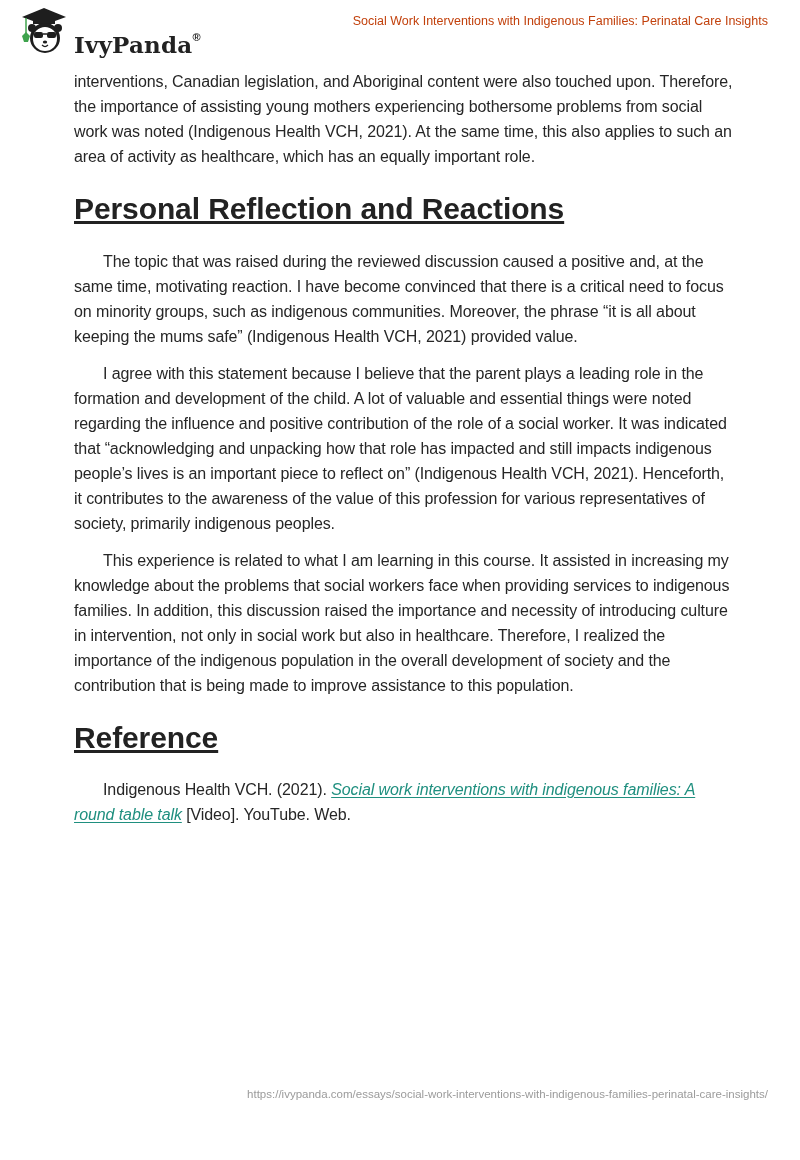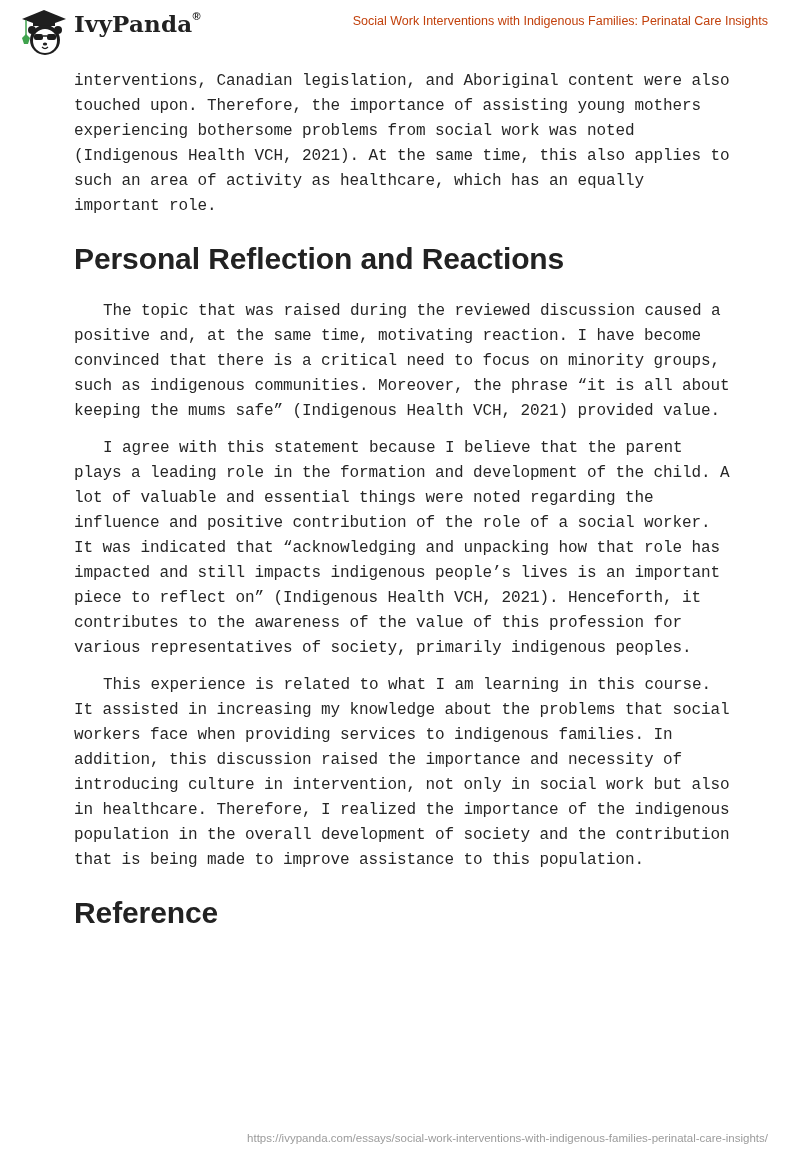--- a/index.html
+++ b/index.html
@@ -18,21 +18,21 @@
       position: absolute;
       top: 0; left: 0;
       width: 800px;
       height: 62px;
     }
     .logo {
       position: absolute;
       left: 18px;
       top: 8px;
       display: flex;
-      align-items: flex-start;
+      align-items: flex-end;
       height: 48px;
     }
     .logo-icon {
       width: 52px;
       height: 50px;
       margin-right: 4px;
     }
     .logo-text {
       font-family: "DejaVu Serif", "Liberation Serif", serif;
       font-weight: bold;
@@ -61,47 +61,47 @@
       position: absolute;
       left: 74px;
       top: 69px;
       width: 660px;
     }
     .content p {
       font-size: 16px;
       line-height: 25px;
       color: #262626;
       letter-spacing: -0.1px;
-      font-family: Liberation Mono, monospace;
     }
     .content p.indent {
       text-indent: 29px;
     }
     .content p + p {
       margin-top: 12px;
     }
     .content h2 {
       font-size: 30px;
       font-weight: bold;
       color: #222222;
       line-height: 36px;
       letter-spacing: -0.1px;
+      text-decoration: underline;
     }
     .h-personal { margin-top: 22px; margin-bottom: 22px; }
     .h-reference { margin-top: 22px; margin-bottom: 21px; }
     a.ref-link {
       color: #1f8f7f;
       font-style: italic;
       text-decoration: underline;
       text-underline-offset: 2px;
     }
     .footer-url {
       position: absolute;
       right: 32px;
-      top: 1132px;
+      top: 1088px;
       font-size: 11.5px;
       color: #9b9b9b;
       white-space: nowrap;
     }
   </style>
 </head>
 <body>
 
 <div class="header">
   <div class="logo">
@@ -133,15 +133,16 @@
 
 <div class="content">
   <p>interventions, Canadian legislation, and Aboriginal content were also touched upon. Therefore, the importance of assisting young mothers experiencing bothersome problems from social work was noted (Indigenous Health VCH, 2021). At the same time, this also applies to such an area of activity as healthcare, which has an equally important role.</p>
 
   <h2 class="h-personal">Personal Reflection and Reactions</h2>
   <p class="indent">The topic that was raised during the reviewed discussion caused a positive and, at the same time, motivating reaction. I have become convinced that there is a critical need to focus on minority groups, such as indigenous communities. Moreover, the phrase “it is all about keeping the mums safe” (Indigenous Health VCH, 2021) provided value.</p>
   <p class="indent">I agree with this statement because I believe that the parent plays a leading role in the formation and development of the child. A lot of valuable and essential things were noted regarding the influence and positive contribution of the role of a social worker. It was indicated that “acknowledging and unpacking how that role has impacted and still impacts indigenous people’s lives is an important piece to reflect on” (Indigenous Health VCH, 2021). Henceforth, it contributes to the awareness of the value of this profession for various representatives of society, primarily indigenous peoples.</p>
   <p class="indent">This experience is related to what I am learning in this course. It assisted in increasing my knowledge about the problems that social workers face when providing services to indigenous families. In addition, this discussion raised the importance and necessity of introducing culture in intervention, not only in social work but also in healthcare. Therefore, I realized the importance of the indigenous population in the overall development of society and the contribution that is being made to improve assistance to this population.</p>
 
   <h2 class="h-reference">Reference</h2>
+  <p class="indent"><span>Indigenous Health VCH. (2021). </span><a class="ref-link" href="#">Social work interventions with indigenous families: A round table talk</a><span> [Video]. YouTube. Web.</span></p>
 </div>
 
 <div class="footer-url">https://ivypanda.com/essays/social-work-interventions-with-indigenous-families-perinatal-care-insights/</div>
 
 </body></html>

